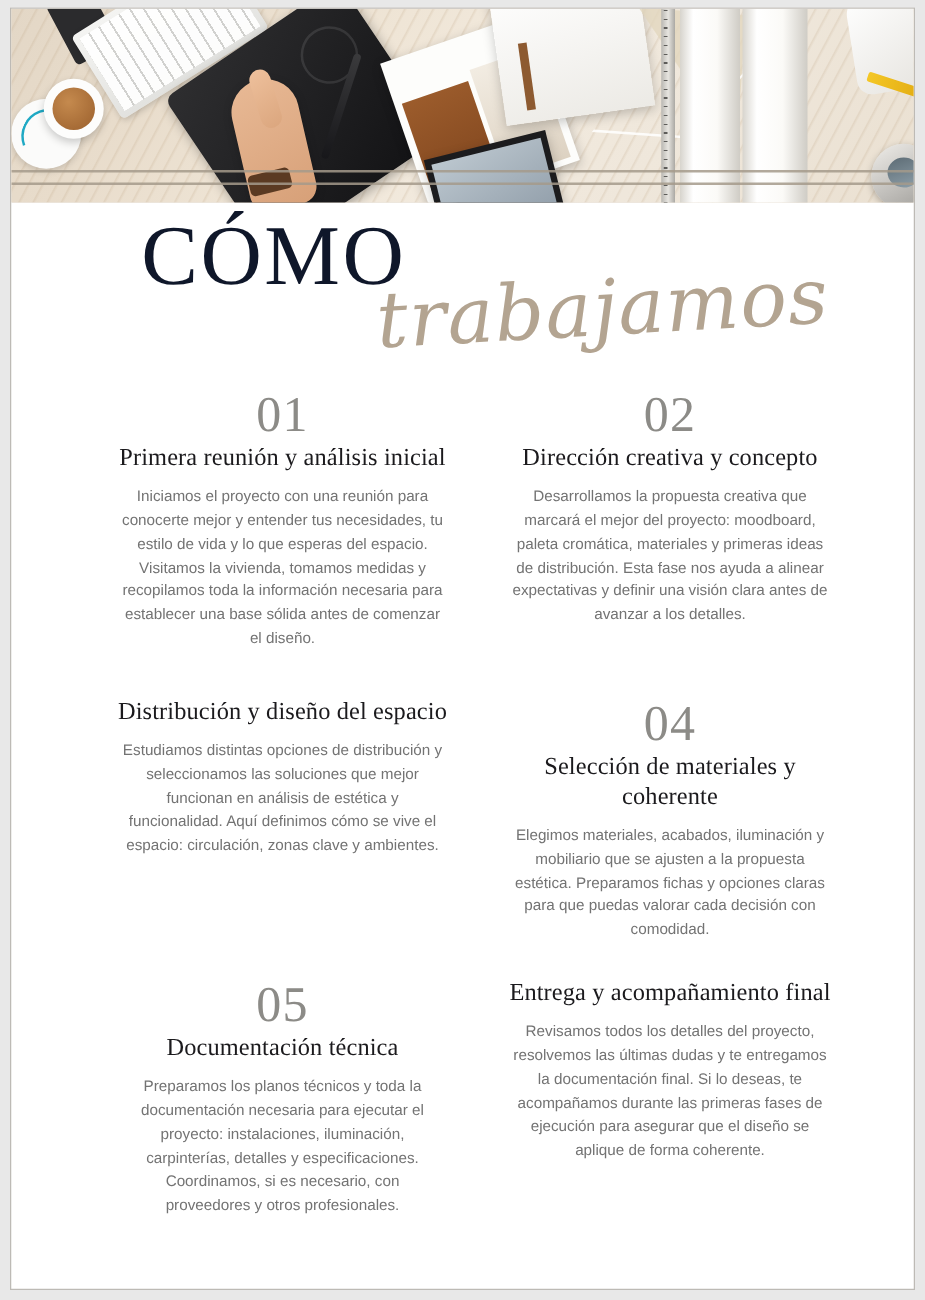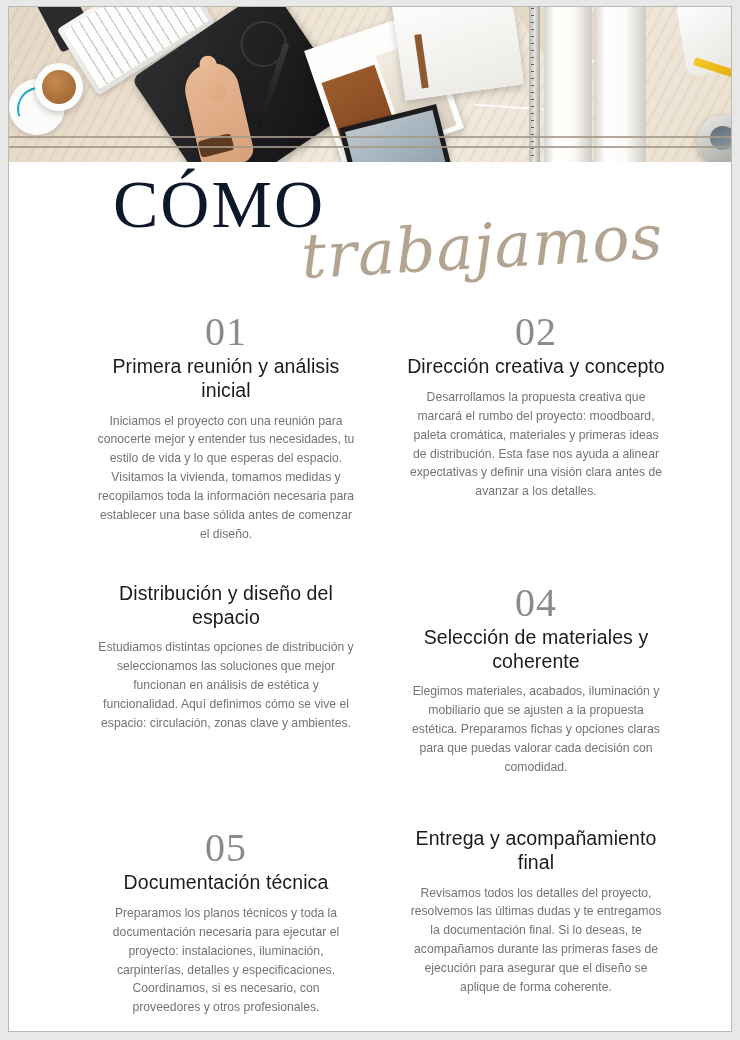--- a/index.html
+++ b/index.html
@@ -356,40 +356,40 @@
   }
   .step-num {
     font-family: "Liberation Serif", "DejaVu Serif", serif;
     font-size: 40px;
     line-height: 1.05;
     color: #8c8b87;
     letter-spacing: 1px;
     margin-bottom: 2px;
   }
   .step-title {
-    font-family: Liberation Sans, sans-serif;
+    font-family: Liberation Serif, serif;
     font-size: 19.5px;
     line-height: 1.22;
     color: #1b1a1d;
     margin: 0 0 9px 0;
     font-weight: 400;
     letter-spacing: .1px;
   }
   .step-body {
     font-family: "Liberation Sans", sans-serif;
     font-size: 12.2px;
     line-height: 1.55;
     color: #737373;
     margin: 0;
     padding: 0 4px;
   }
 
   
   .step.r2 { margin-top: 24px; }
-  .step.r3 { margin-top: 36px; }
+  .step.r3 { margin-top: 16px; }
 </style>
 </head>
 <body>
 
 <div class="page">
 
   <div class="hero">
     <div class="hero-photo">
       <div class="wood-grain"></div>
       <div class="phone"></div>
@@ -428,21 +428,21 @@
 
     <div class="step r1">
       <div class="step-num">01</div>
       <h3 class="step-title">Primera reunión y análisis inicial</h3>
       <p class="step-body">Iniciamos el proyecto con una reunión para conocerte mejor y entender tus necesidades, tu estilo de vida y lo que esperas del espacio. Visitamos la vivienda, tomamos medidas y recopilamos toda la información necesaria para establecer una base sólida antes de comenzar el diseño.</p>
     </div>
 
     <div class="step r1">
       <div class="step-num">02</div>
       <h3 class="step-title">Dirección creativa y concepto</h3>
-      <p class="step-body">Desarrollamos la propuesta creativa que marcará el rumbo del proyecto: moodboard, paleta cromática, materiales y primeras ideas de distribución. Esta fase nos ayuda a alinear expectativas y definir una visión clara antes de avanzar a los detalles.</p>
+      <p class="step-body">Desarrollamos la propuesta creativa que marcará el mejor del proyecto: moodboard, paleta cromática, materiales y primeras ideas de distribución. Esta fase nos ayuda a alinear expectativas y definir una visión clara antes de avanzar a los detalles.</p>
     </div>
 
     <div class="step r2">
       <h3 class="step-title">Distribución y diseño del espacio</h3>
       <p class="step-body">Estudiamos distintas opciones de distribución y seleccionamos las soluciones que mejor funcionan en análisis de estética y funcionalidad. Aquí definimos cómo se vive el espacio: circulación, zonas clave y ambientes.</p>
     </div>
 
     <div class="step r2">
       <div class="step-num">04</div>
       <h3 class="step-title">Selección de materiales y coherente</h3>

